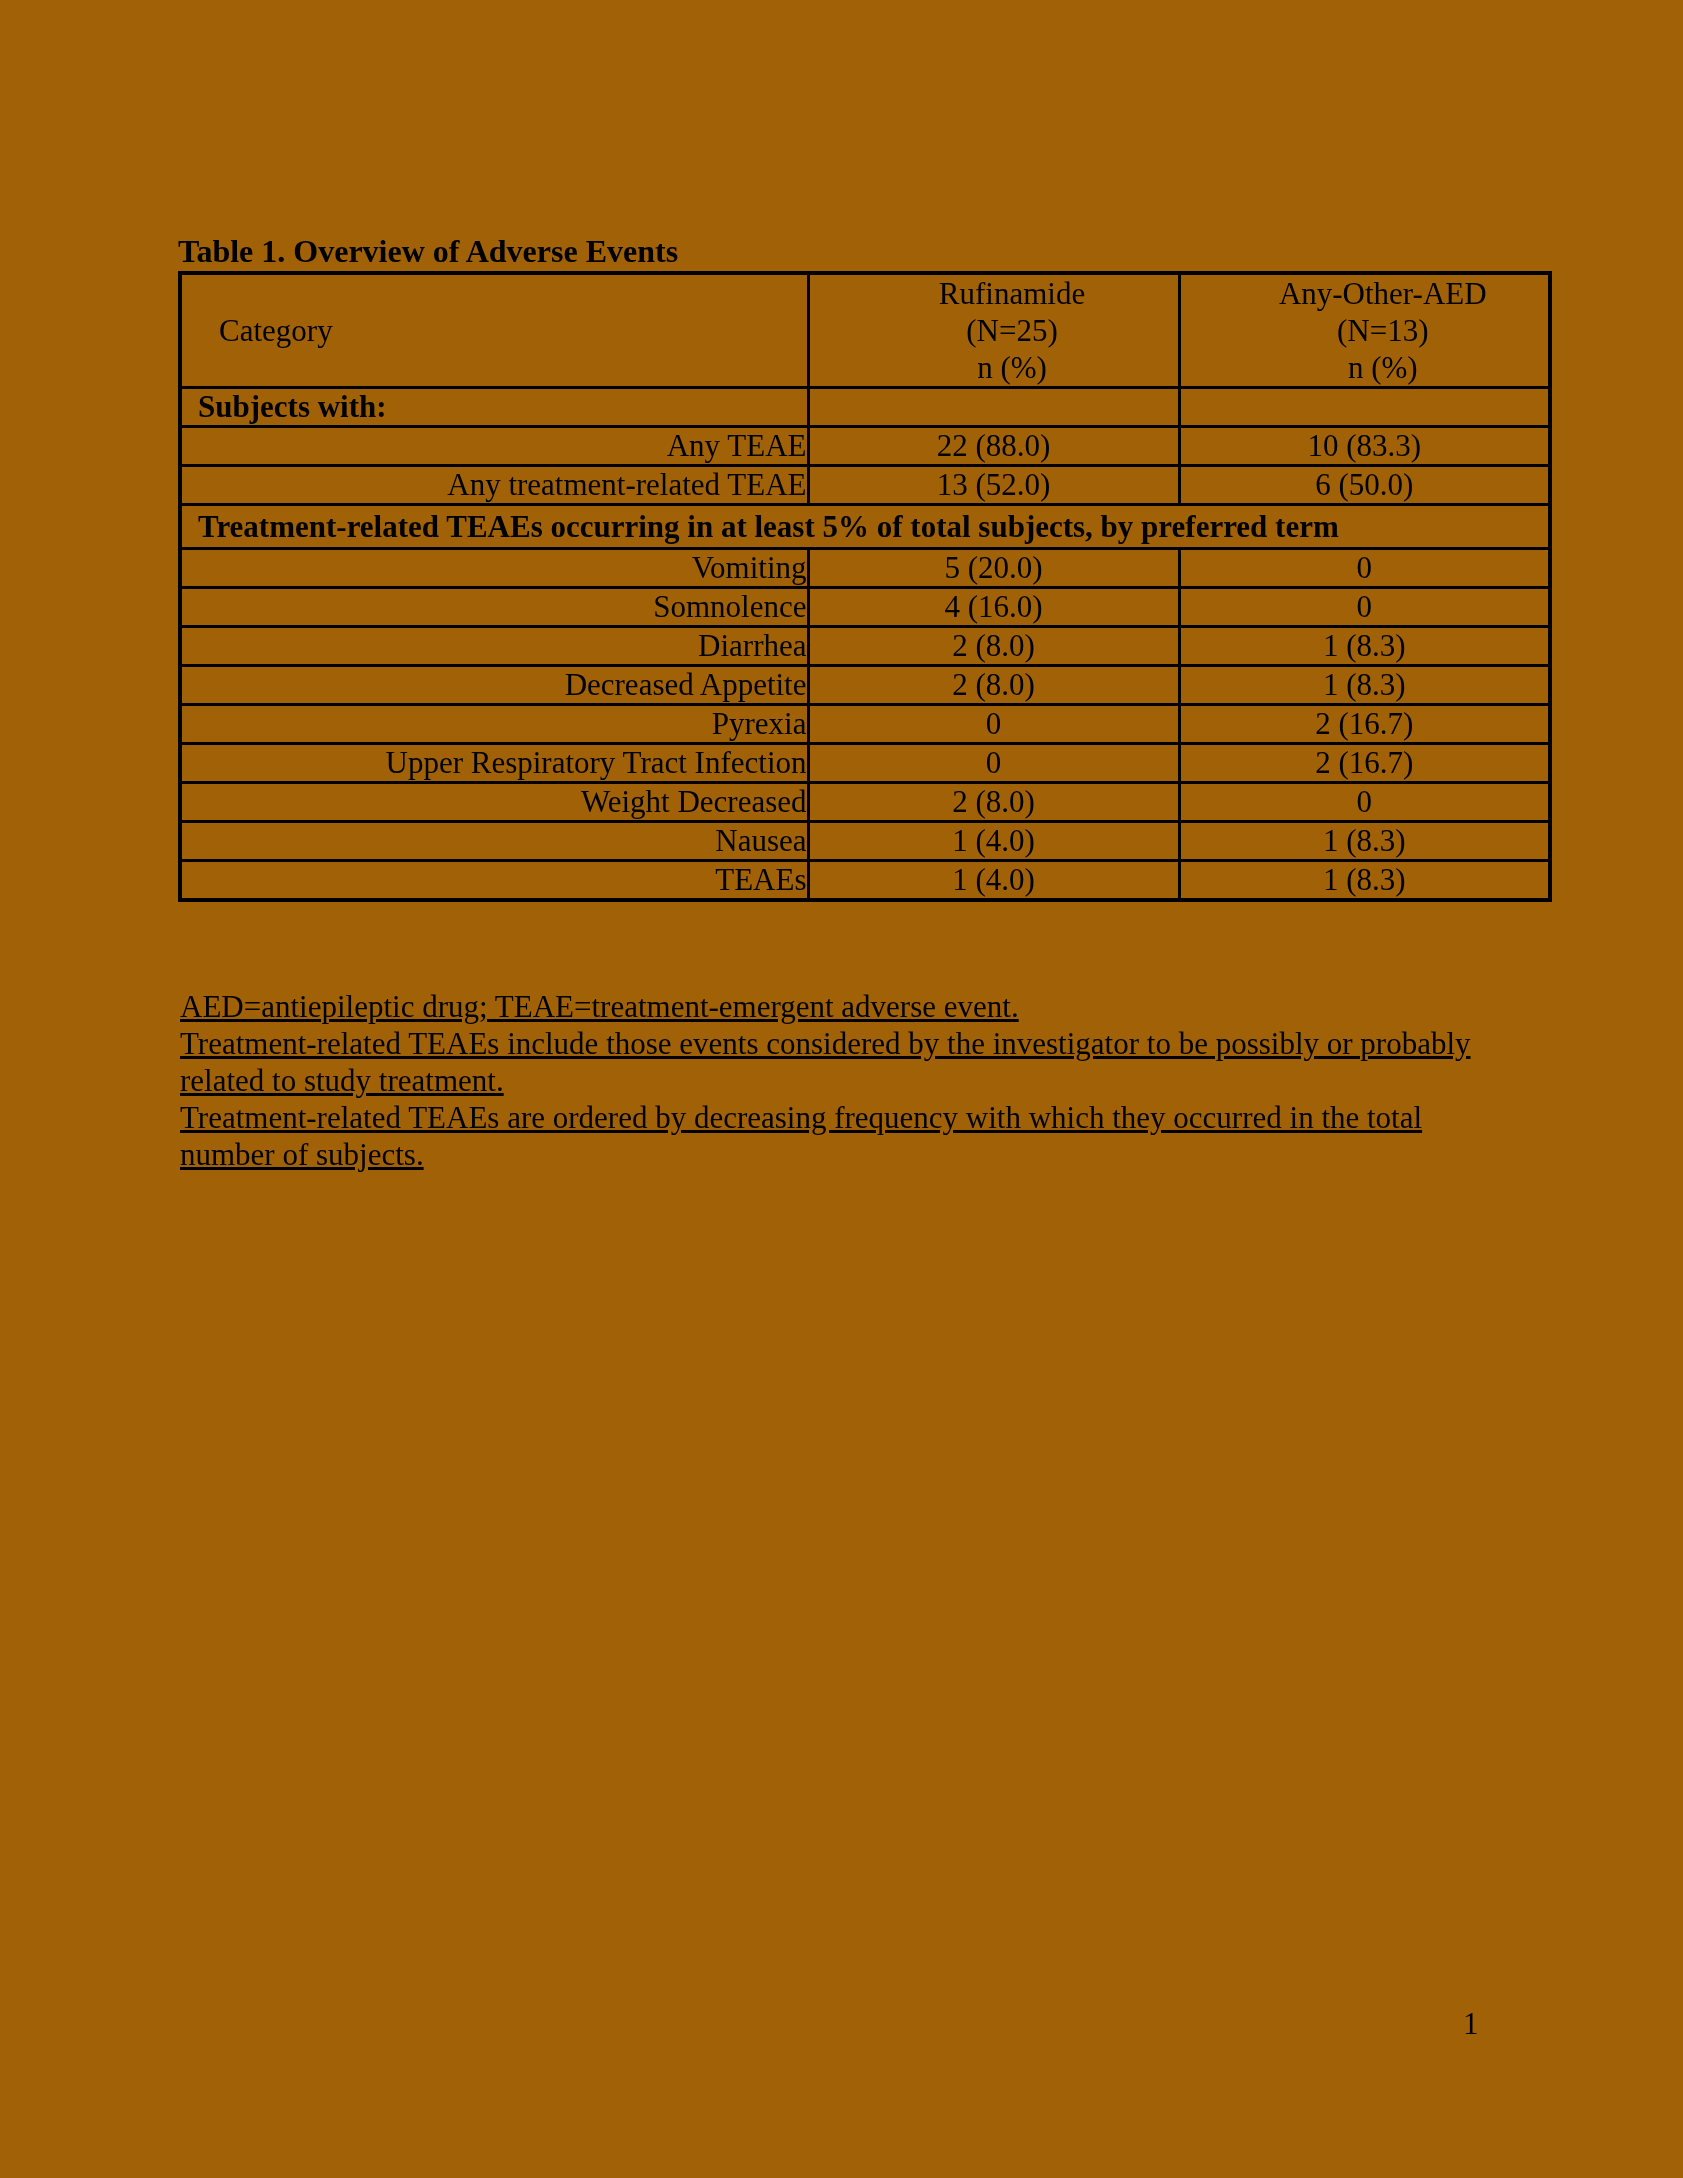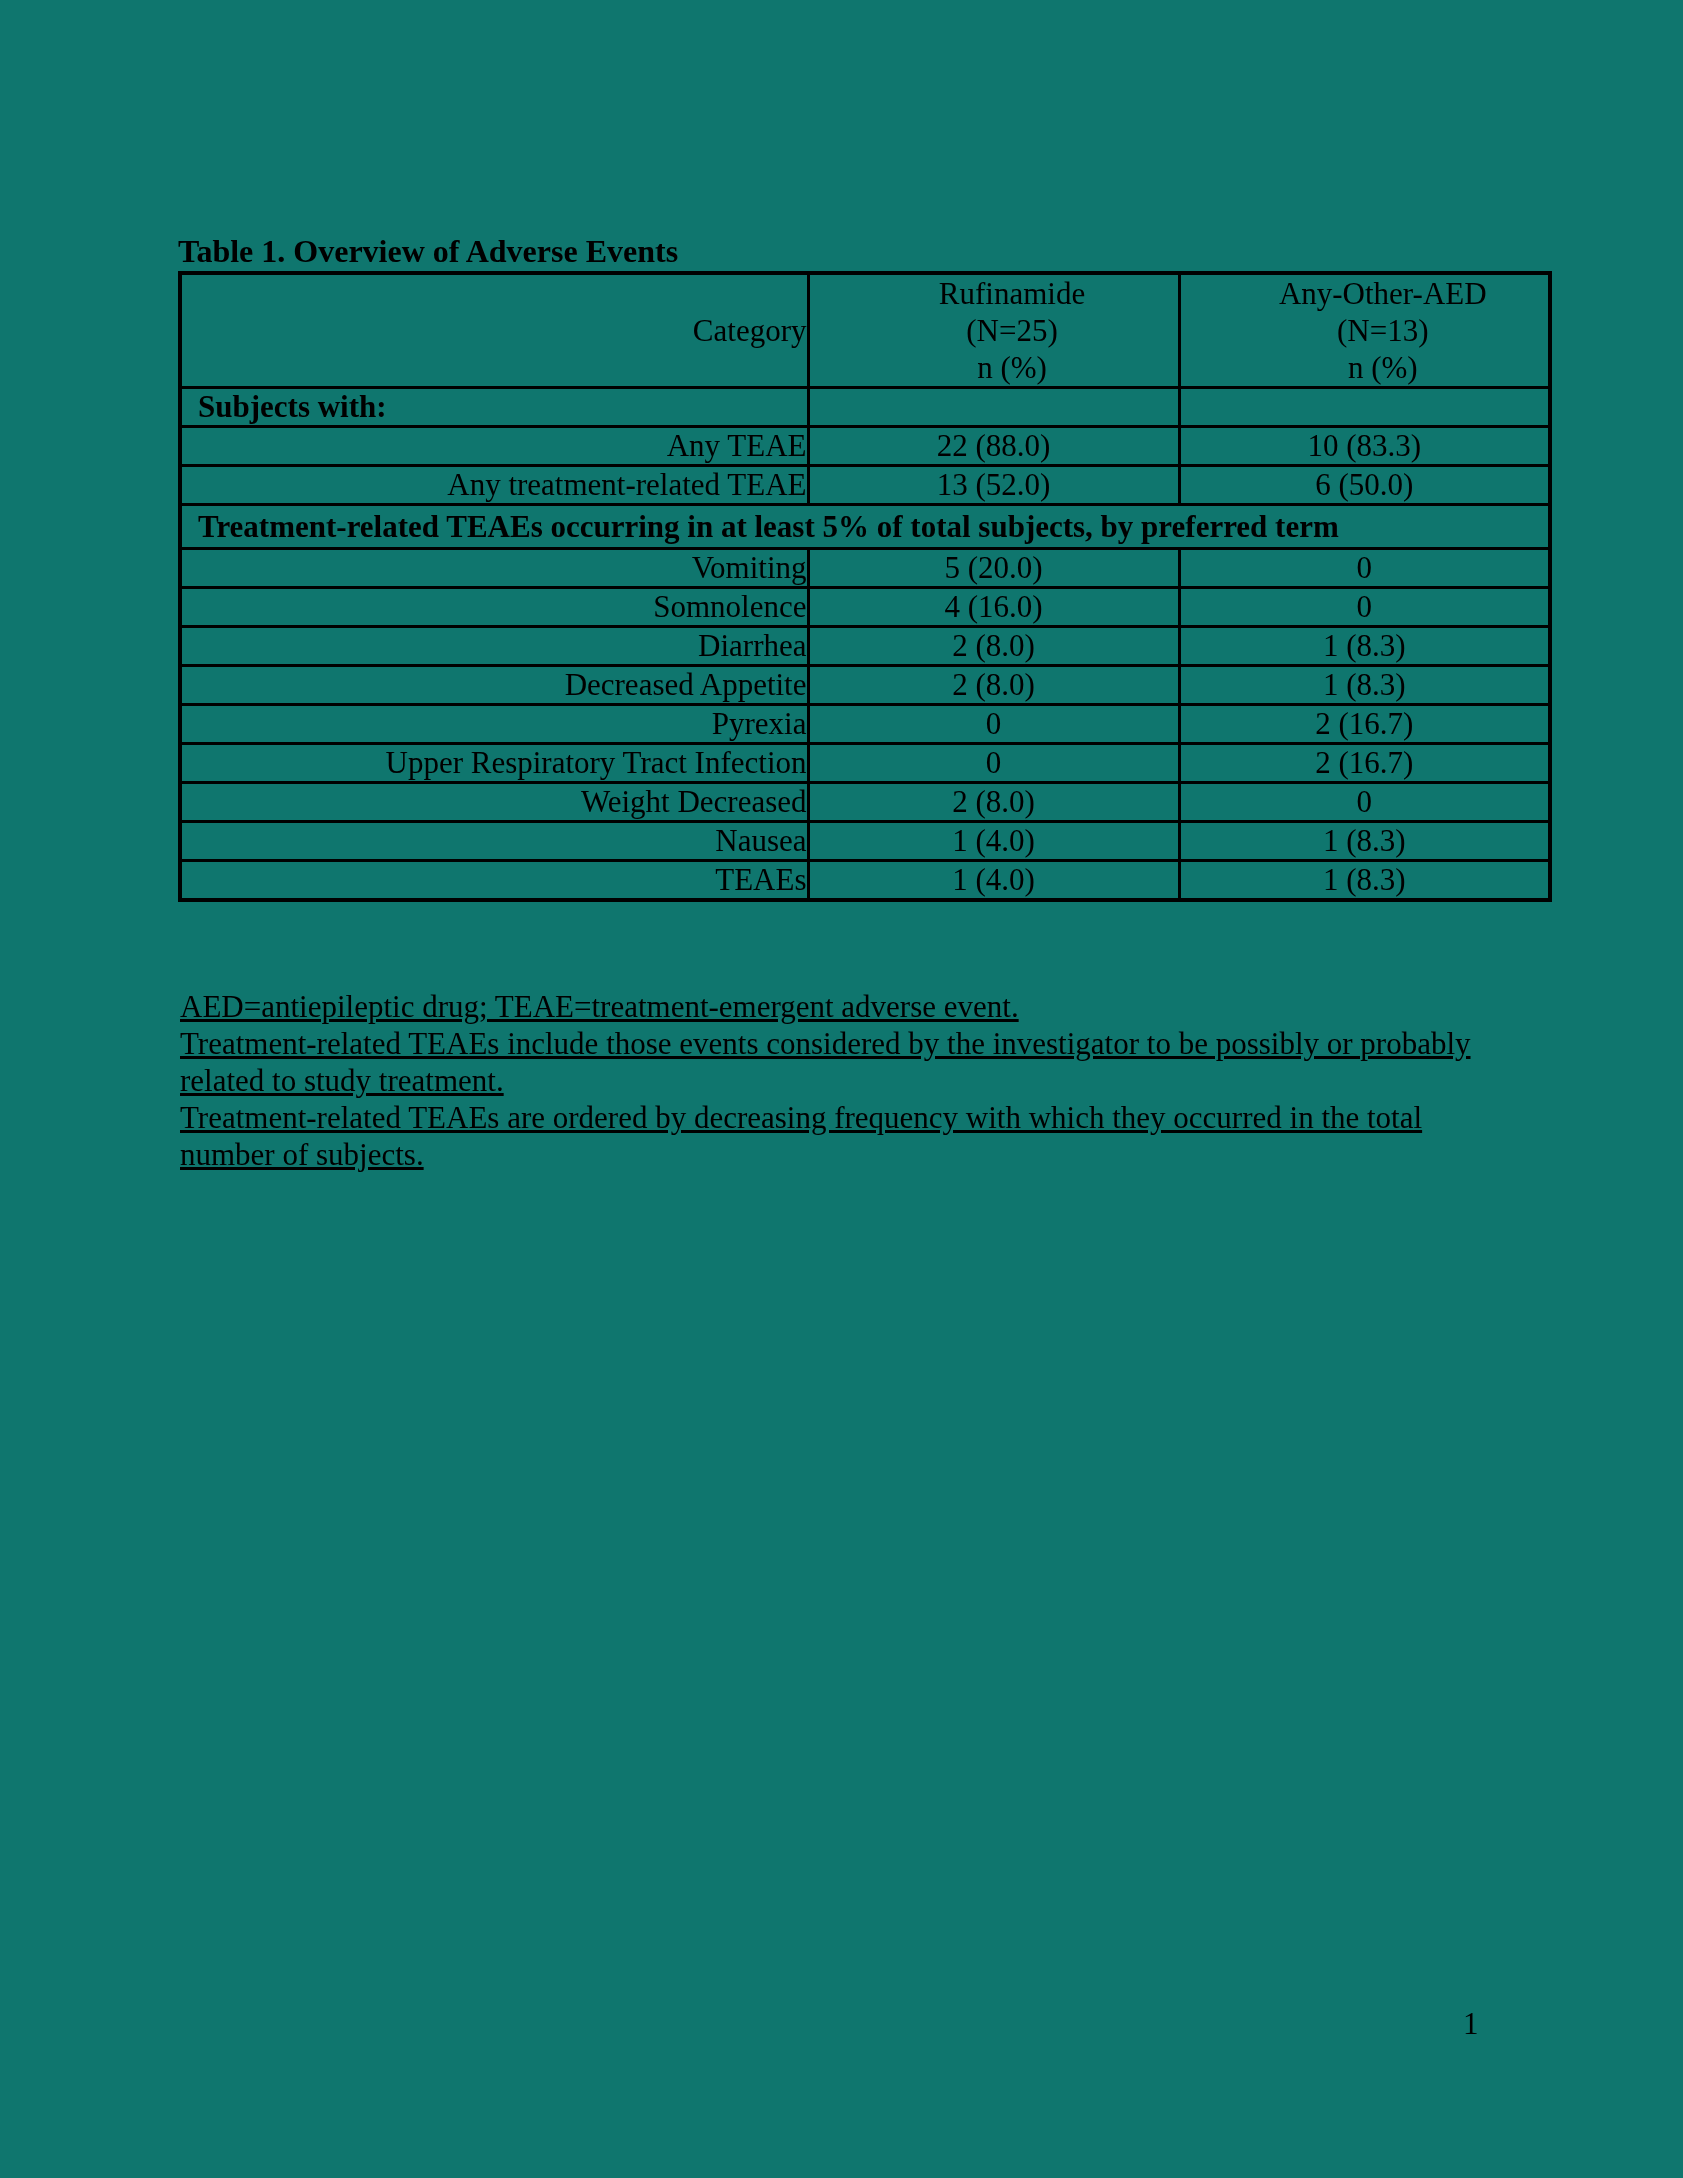--- a/index.html
+++ b/index.html
@@ -4,21 +4,21 @@
 <style>
   html, body {
     margin: 0;
     padding: 0;
     background: #ffffff;
   }
   .page {
     position: relative;
     width: 1683px;
     height: 2178px;
-    background: #0f766e;
+    background: #a16207;
     color: #000000;
     font-family: "Liberation Serif", "DejaVu Serif", serif;
     overflow: hidden;
   }
   .doc-title {
     position: absolute;
     left: 178px;
     top: 233px;
     font-size: 32px;
     font-weight: bold;
@@ -40,21 +40,21 @@
   table.ae-table col.c3 { width: 371px; }
   table.ae-table td {
     border: 3px solid #000000;
     vertical-align: middle;
     padding: 0;
   }
   tr.header-row { height: 113px; }
   tr.header-row td { font-weight: normal; padding-left: 37px; }
   td.cat-head {
     padding-left: 14px;
-    text-align: right;
+    text-align: left;
   }
   td.num-head {
     text-align: center;
     line-height: 37px;
   }
   tr.group-row { height: 38px; }
   tr.group-row td.group-label {
     font-weight: bold;
     padding-left: 16px;
   }

